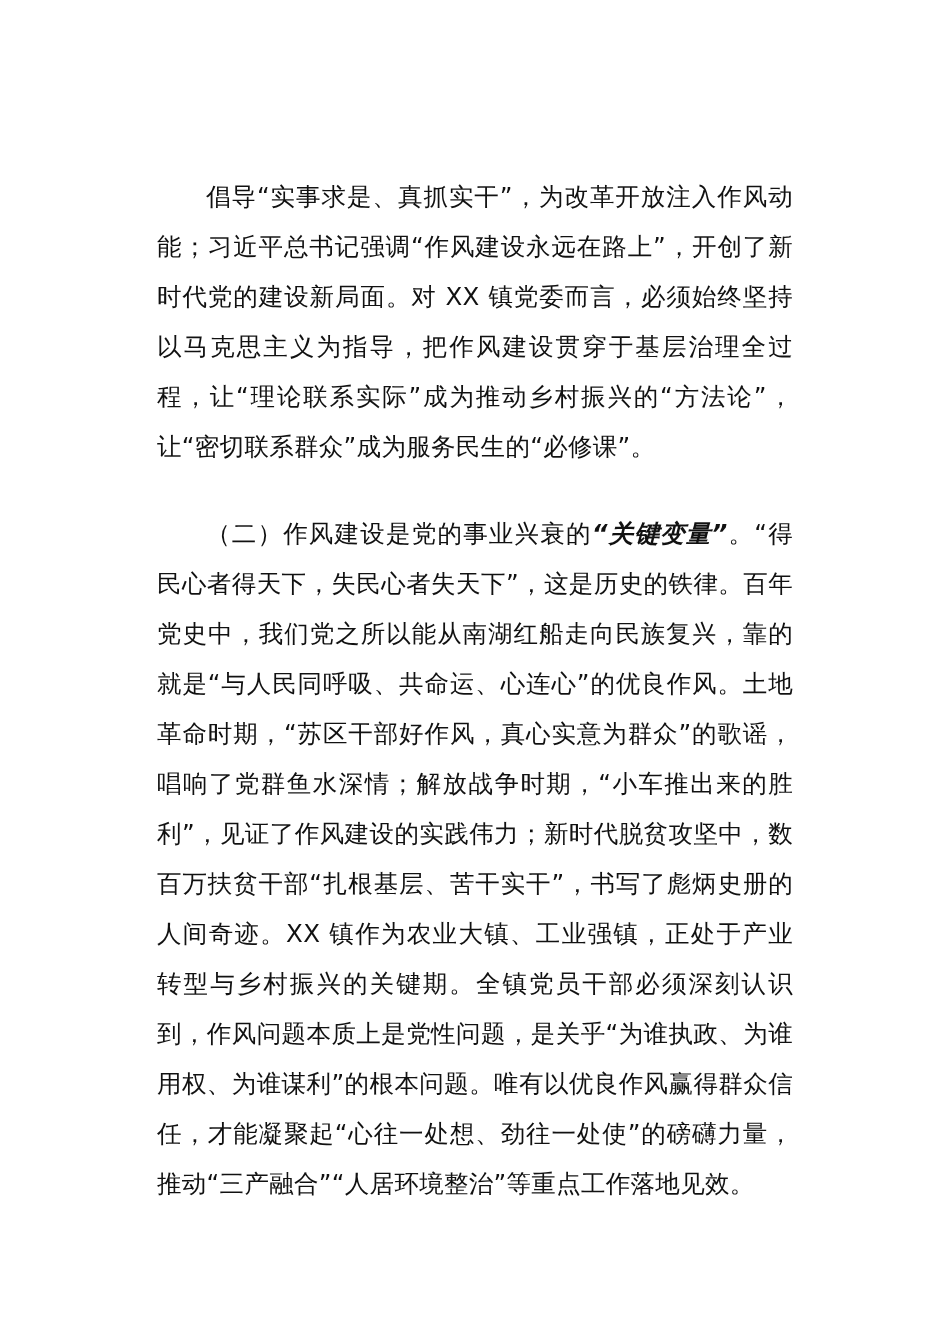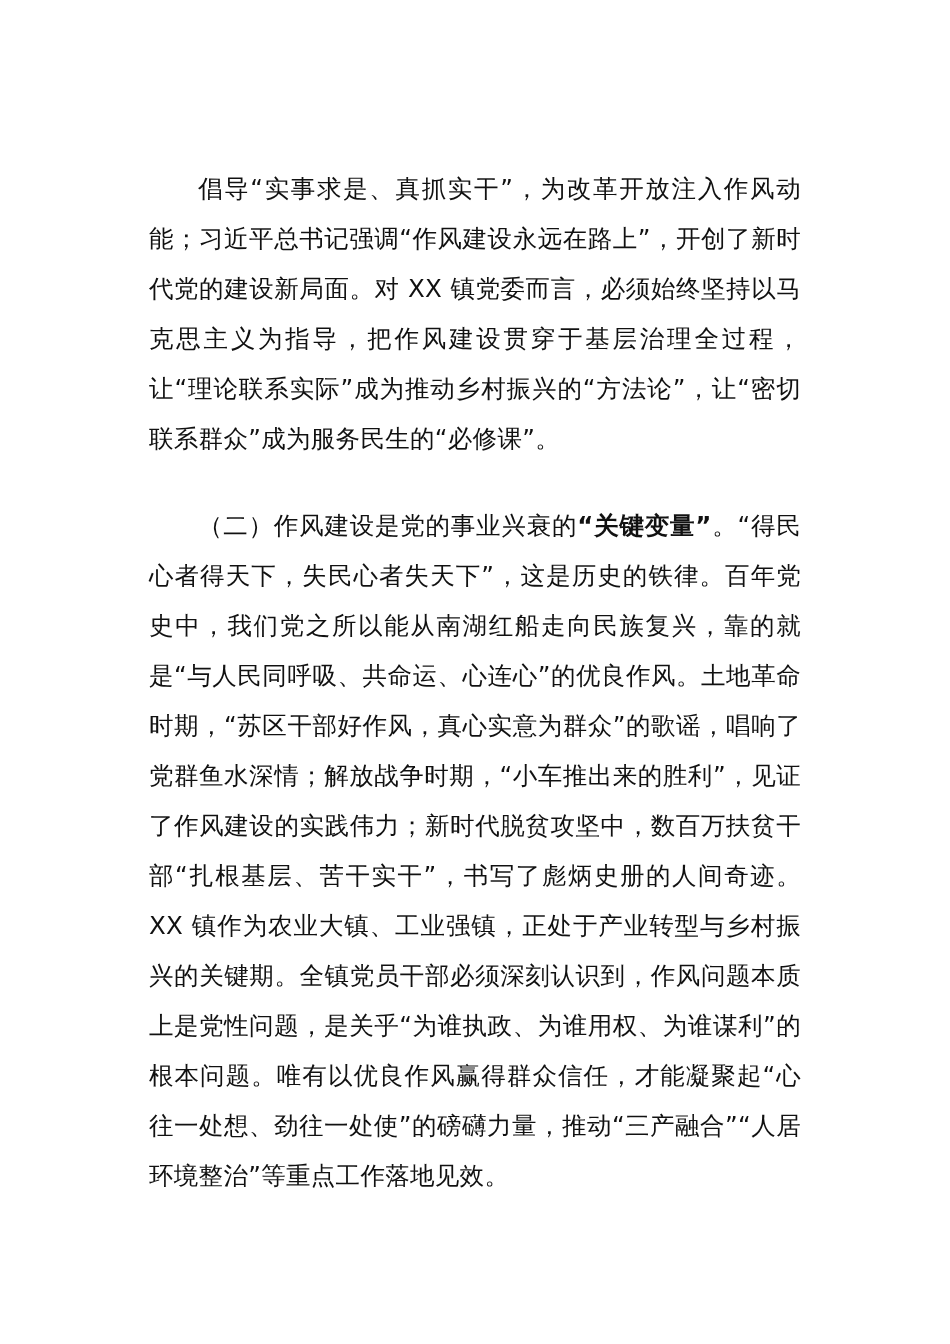--- a/index.html
+++ b/index.html
@@ -15,32 +15,33 @@
     font-family: "DejaVu Sans", "Liberation Sans", sans-serif;
     color: #111111;
   }
   .page {
     position: absolute;
     left: 145px;
     top: 160px;
     width: 660px;
   }
   .para {
-    margin: 4px;
+    margin: 12px;
     font-size: 24.5px;
     line-height: 50px;
     text-indent: 49px;
     text-align: justify;
     letter-spacing: 0.3px;
   }
   .para + .para {
     margin-top: 37px;
   }
   .em {
     font-weight: bold;
+    font-style: italic;
   }
 </style>
 </head>
 <body>
 
 <div class="page">
   <p class="para"><span>倡导“实事求是、真抓实干”，为改革开放注入作风动能；习近平总书记强调“作风建设永远在路上”，开创了新时代党的建设新局面。对 XX 镇党委而言，必须始终坚持以马克思主义为指导，把作风建设贯穿于基层治理全过程，让“理论联系实际”成为推动乡村振兴的“方法论”，让“密切联系群众”成为服务民生的“必修课”。</span></p>
   <p class="para"><span>（二）作风建设是党的事业兴衰的</span><span class="em">“关键变量”</span><span>。“得民心者得天下，失民心者失天下”，这是历史的铁律。百年党史中，我们党之所以能从南湖红船走向民族复兴，靠的就是“与人民同呼吸、共命运、心连心”的优良作风。土地革命时期，“苏区干部好作风，真心实意为群众”的歌谣，唱响了党群鱼水深情；解放战争时期，“小车推出来的胜利”，见证了作风建设的实践伟力；新时代脱贫攻坚中，数百万扶贫干部“扎根基层、苦干实干”，书写了彪炳史册的人间奇迹。XX 镇作为农业大镇、工业强镇，正处于产业转型与乡村振兴的关键期。全镇党员干部必须深刻认识到，作风问题本质上是党性问题，是关乎“为谁执政、为谁用权、为谁谋利”的根本问题。唯有以优良作风赢得群众信任，才能凝聚起“心往一处想、劲往一处使”的磅礴力量，推动“三产融合”“人居环境整治”等重点工作落地见效。</span></p>
 </div>
 

